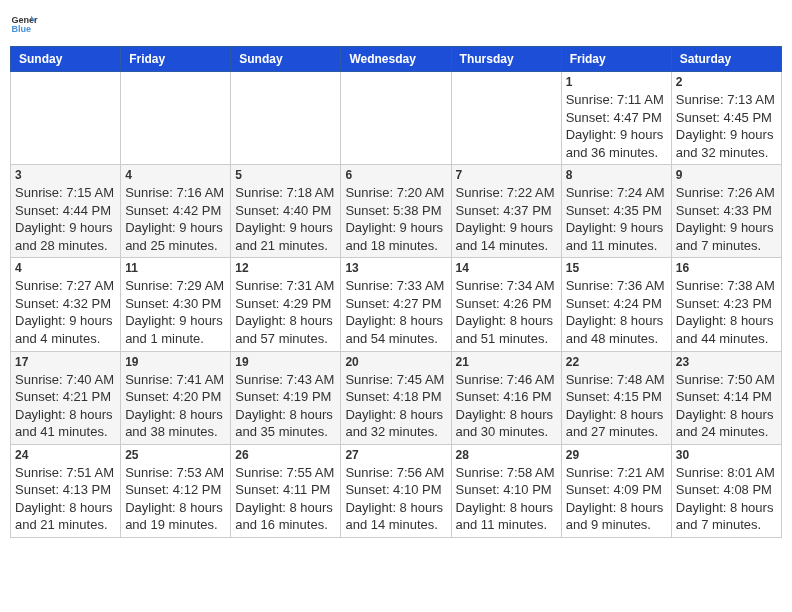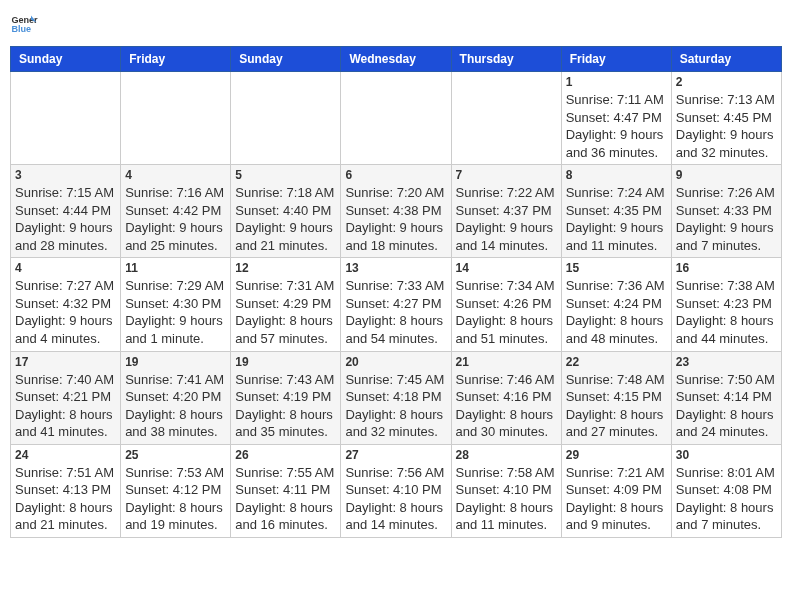--- a/index.html
+++ b/index.html
@@ -142,21 +142,21 @@
         </td>
         <td>
           <span class="day-num">5</span>
           <div class="day-info">Sunrise: 7:18 AM
 Sunset: 4:40 PM
 Daylight: 9 hours and 21 minutes.</div>
         </td>
         <td>
           <span class="day-num">6</span>
           <div class="day-info">Sunrise: 7:20 AM
-Sunset: 4:38 PM
+Sunset: 5:38 PM
 Daylight: 9 hours and 18 minutes.</div>
         </td>
         <td>
           <span class="day-num">7</span>
           <div class="day-info">Sunrise: 7:22 AM
 Sunset: 4:37 PM
 Daylight: 9 hours and 14 minutes.</div>
         </td>
         <td>
           <span class="day-num">8</span>

